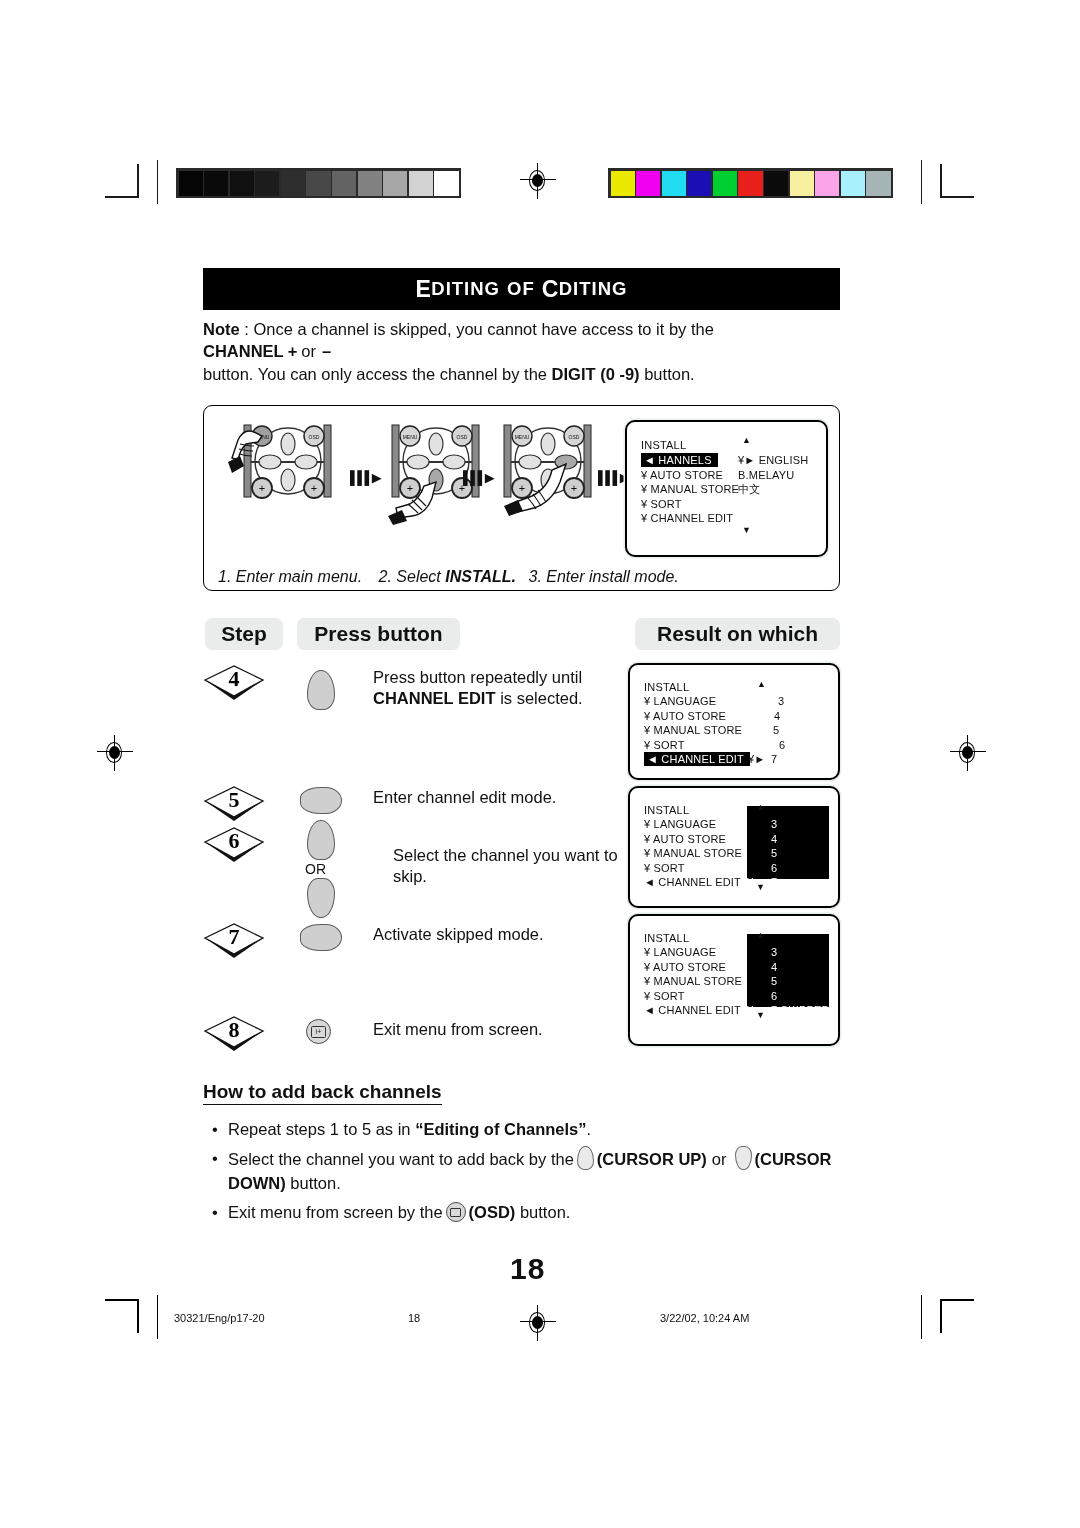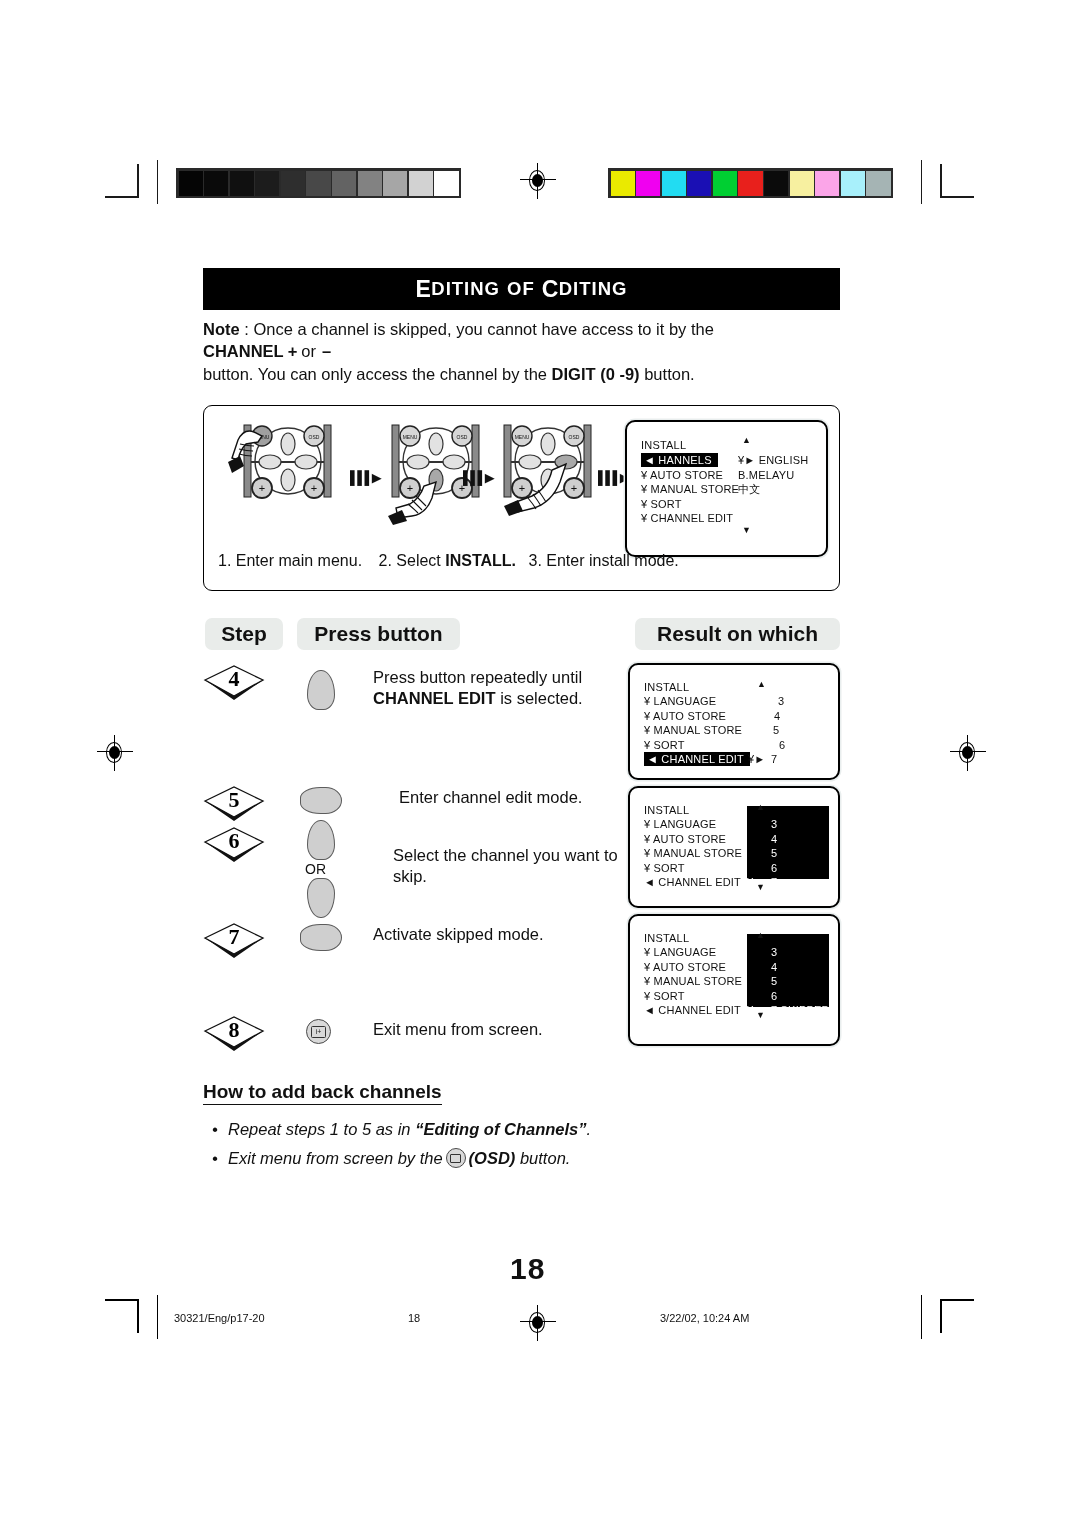--- a/index.html
+++ b/index.html
@@ -196,21 +196,21 @@
   
   .subhead {
     position: absolute;
     font-size: 19px;
     font-weight: bold;
     color: #111;
     border-bottom: 1.6px solid #111;
     padding-bottom: 1px;
   }
   .bullets { position: absolute; font-size: 16.5px; line-height: 24px; color: #111; }
-  .bullet-row { position: relative; padding-left: 20px; margin-bottom: 5px; font-style: italic; }
+  .bullet-row { position: relative; padding-left: 20px; margin-bottom: 5px; }
   .bullet-row::before {
     content: "•";
     position: absolute; left: 4px; top: 0;
   }
   .bullets b { font-weight: bold; }
 
   .inline-key-up, .inline-key-down {
     display: inline-block; vertical-align: -5px;
     width: 15px; height: 22px;
     background: #eaeaea;
@@ -423,21 +423,21 @@
     <div class="osd osd-row" style="position: relative; height: 14.5px;">
       <span>¥ CHANNEL EDIT</span>
     </div>
   </div>
 <div id="install-value-list" style="position:absolute; left:738px; top:453px;">
     <div class="osd osd-row" style="position: relative; height: 14.5px;">¥► ENGLISH</div>
     <div class="osd osd-row" style="position: relative; height: 14.5px;">   B.MELAYU</div>
     <div class="osd osd-row" style="position: relative; height: 14.5px;">   中文</div>
   </div>
 
-<div class="diagram-caption" style="left:218px; top:552px;">
+<div class="diagram-caption" style="left:218px; top:568px;font-style:italic;">
   <span>1. Enter main menu.</span>
   <span style="margin-left:12px;">2.  Select </span><b>INSTALL.</b>
   <span style="margin-left:8px;">3.  Enter install mode.</span>
 </div>
 
 <div class="pill" style="left:205px; top:618px; width:78px; height:32px;">Step</div>
 <div class="pill" style="left:297px; top:618px; width:163px; height:32px;">Press button</div>
 <div class="pill" style="left:635px; top:618px; width:205px; height:32px;">Result on which</div>
 
 <svg style="position:absolute; left:203px; top:662px;" width="62" height="40" viewBox="0 0 62 40">
@@ -450,21 +450,21 @@
   <span>Press button repeatedly until</span><br>
   <b>CHANNEL EDIT</b><span> is selected.</span>
 </div>
 
 <svg style="position:absolute; left:203px; top:783px;" width="62" height="40" viewBox="0 0 62 40">
   <path d="M2 18 L31 4 L60 18 L31 34 Z" fill="#fff" stroke="#111" stroke-width="1.3"></path>
   <path d="M2 18 L31 34 L60 18 L31 38 Z" fill="#111"></path>
 </svg>
 <div class="step-num" style="left:206px; top:782px;">5</div>
 <div class="key-right" style="left:300px; top:787px;"></div>
-<div class="step-text" style="left:373px; top:787px; width:260px;margin-left:26px;">
+<div class="step-text" style="left:373px; top:787px; width:260px;">
   <span>Enter channel edit mode.</span>
 </div>
 
 <svg style="position:absolute; left:203px; top:824px;" width="62" height="40" viewBox="0 0 62 40">
   <path d="M2 18 L31 4 L60 18 L31 34 Z" fill="#fff" stroke="#111" stroke-width="1.3"></path>
   <path d="M2 18 L31 34 L60 18 L31 38 Z" fill="#111"></path>
 </svg>
 <div class="step-num" style="left:206px; top:823px;">6</div>
 <div class="key-up" style="left:307px; top:820px;"></div>
 <div class="or-label" style="left:305px; top:861px;">OR</div>
@@ -551,20 +551,23 @@
     </div>
   </div>
 
 <div class="subhead" style="left:203px; top:1081px;">How to add back channels</div>
 
 <div class="bullets" style="left:208px; top:1117px; width:640px;">
   <div class="bullet-row">
     <span>Repeat steps 1 to 5 as in </span><b>“Editing of Channels”</b><span>.</span>
   </div>
   <div class="bullet-row">
+    <span>Select the channel you want to add back by the</span><span class="inline-key-up"></span><b>(CURSOR UP)</b><span style="margin:0 5px;">or</span><span class="inline-key-down"></span><b>(CURSOR</b><br><b>DOWN)</b><span> button.</span>
+  </div>
+  <div class="bullet-row">
     <span>Exit menu from screen by the</span><span class="inline-osd"></span><b>(OSD)</b><span> button.</span>
   </div>
 </div>
 
 <div class="page-no" style="left:510px; top:1252px;">18</div>
 
 <div class="footer-rule" style="left:105px; top:1299px; width:34px; height:1.6px;"></div>
 <div class="footer-rule" style="left:137px; top:1299px; width:1.6px; height:34px;"></div>
 <div class="footer-rule" style="left:157px; top:1295px; width:1.4px; height:44px;"></div>
 

